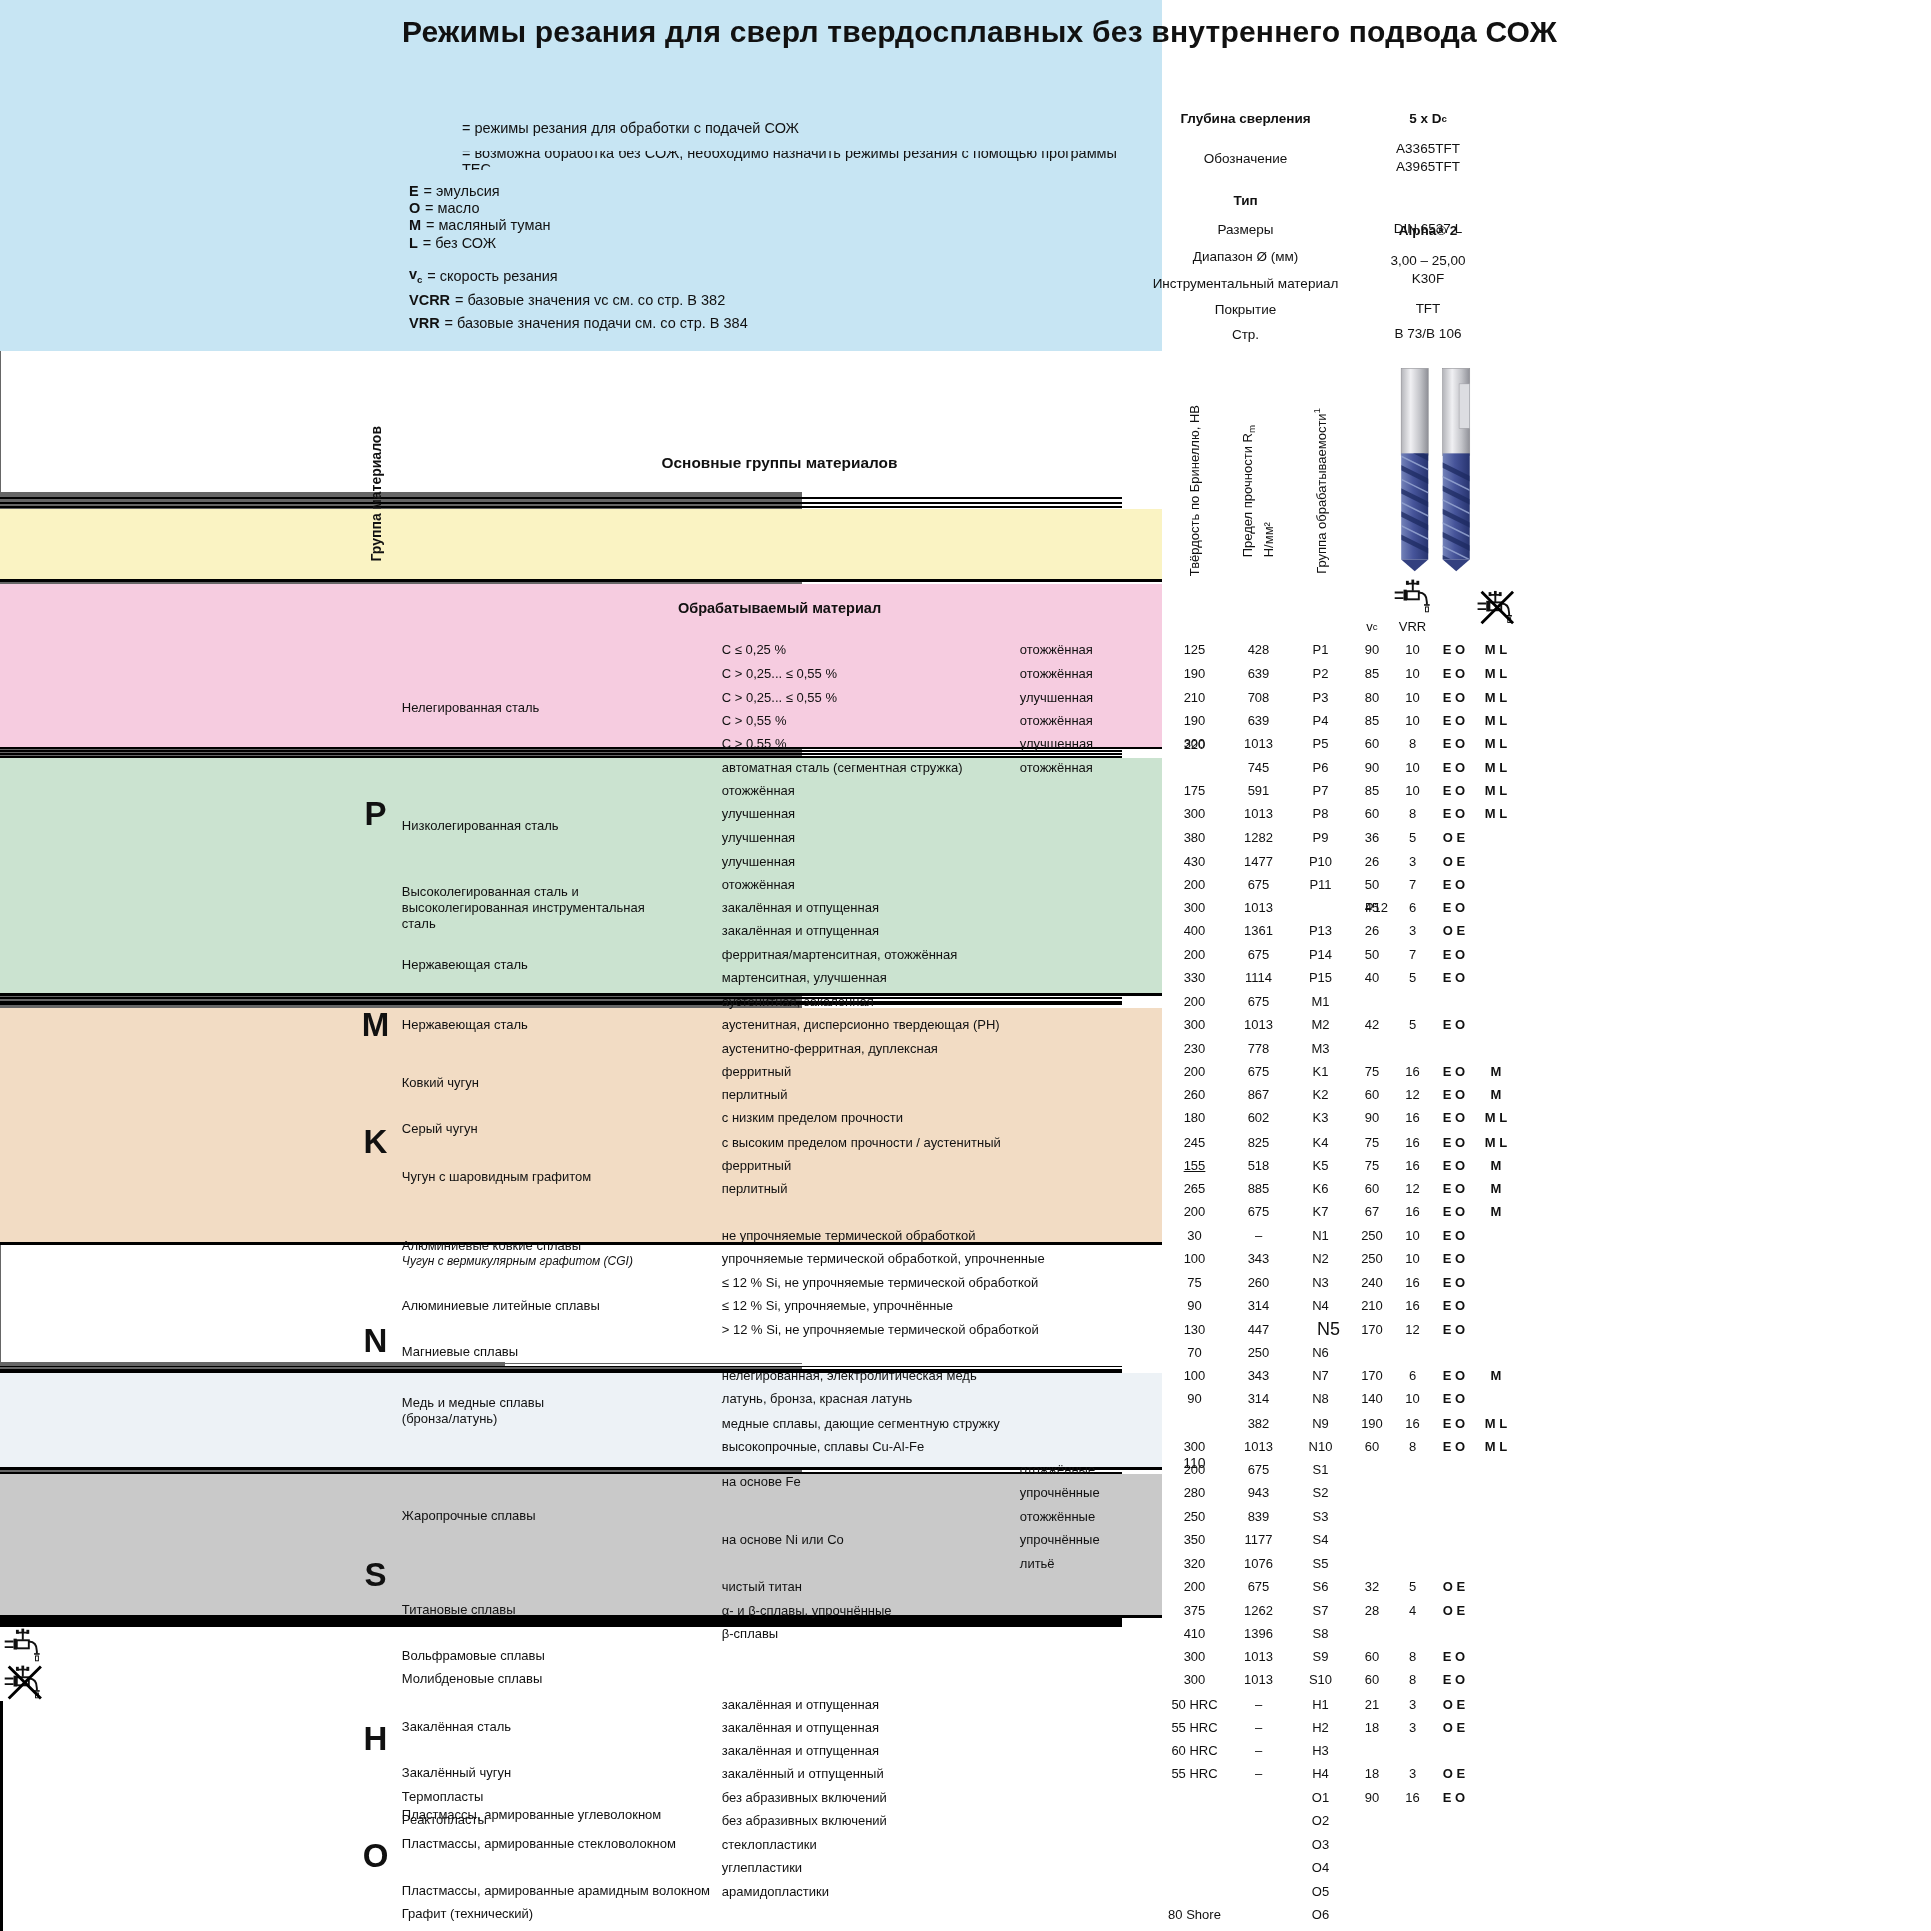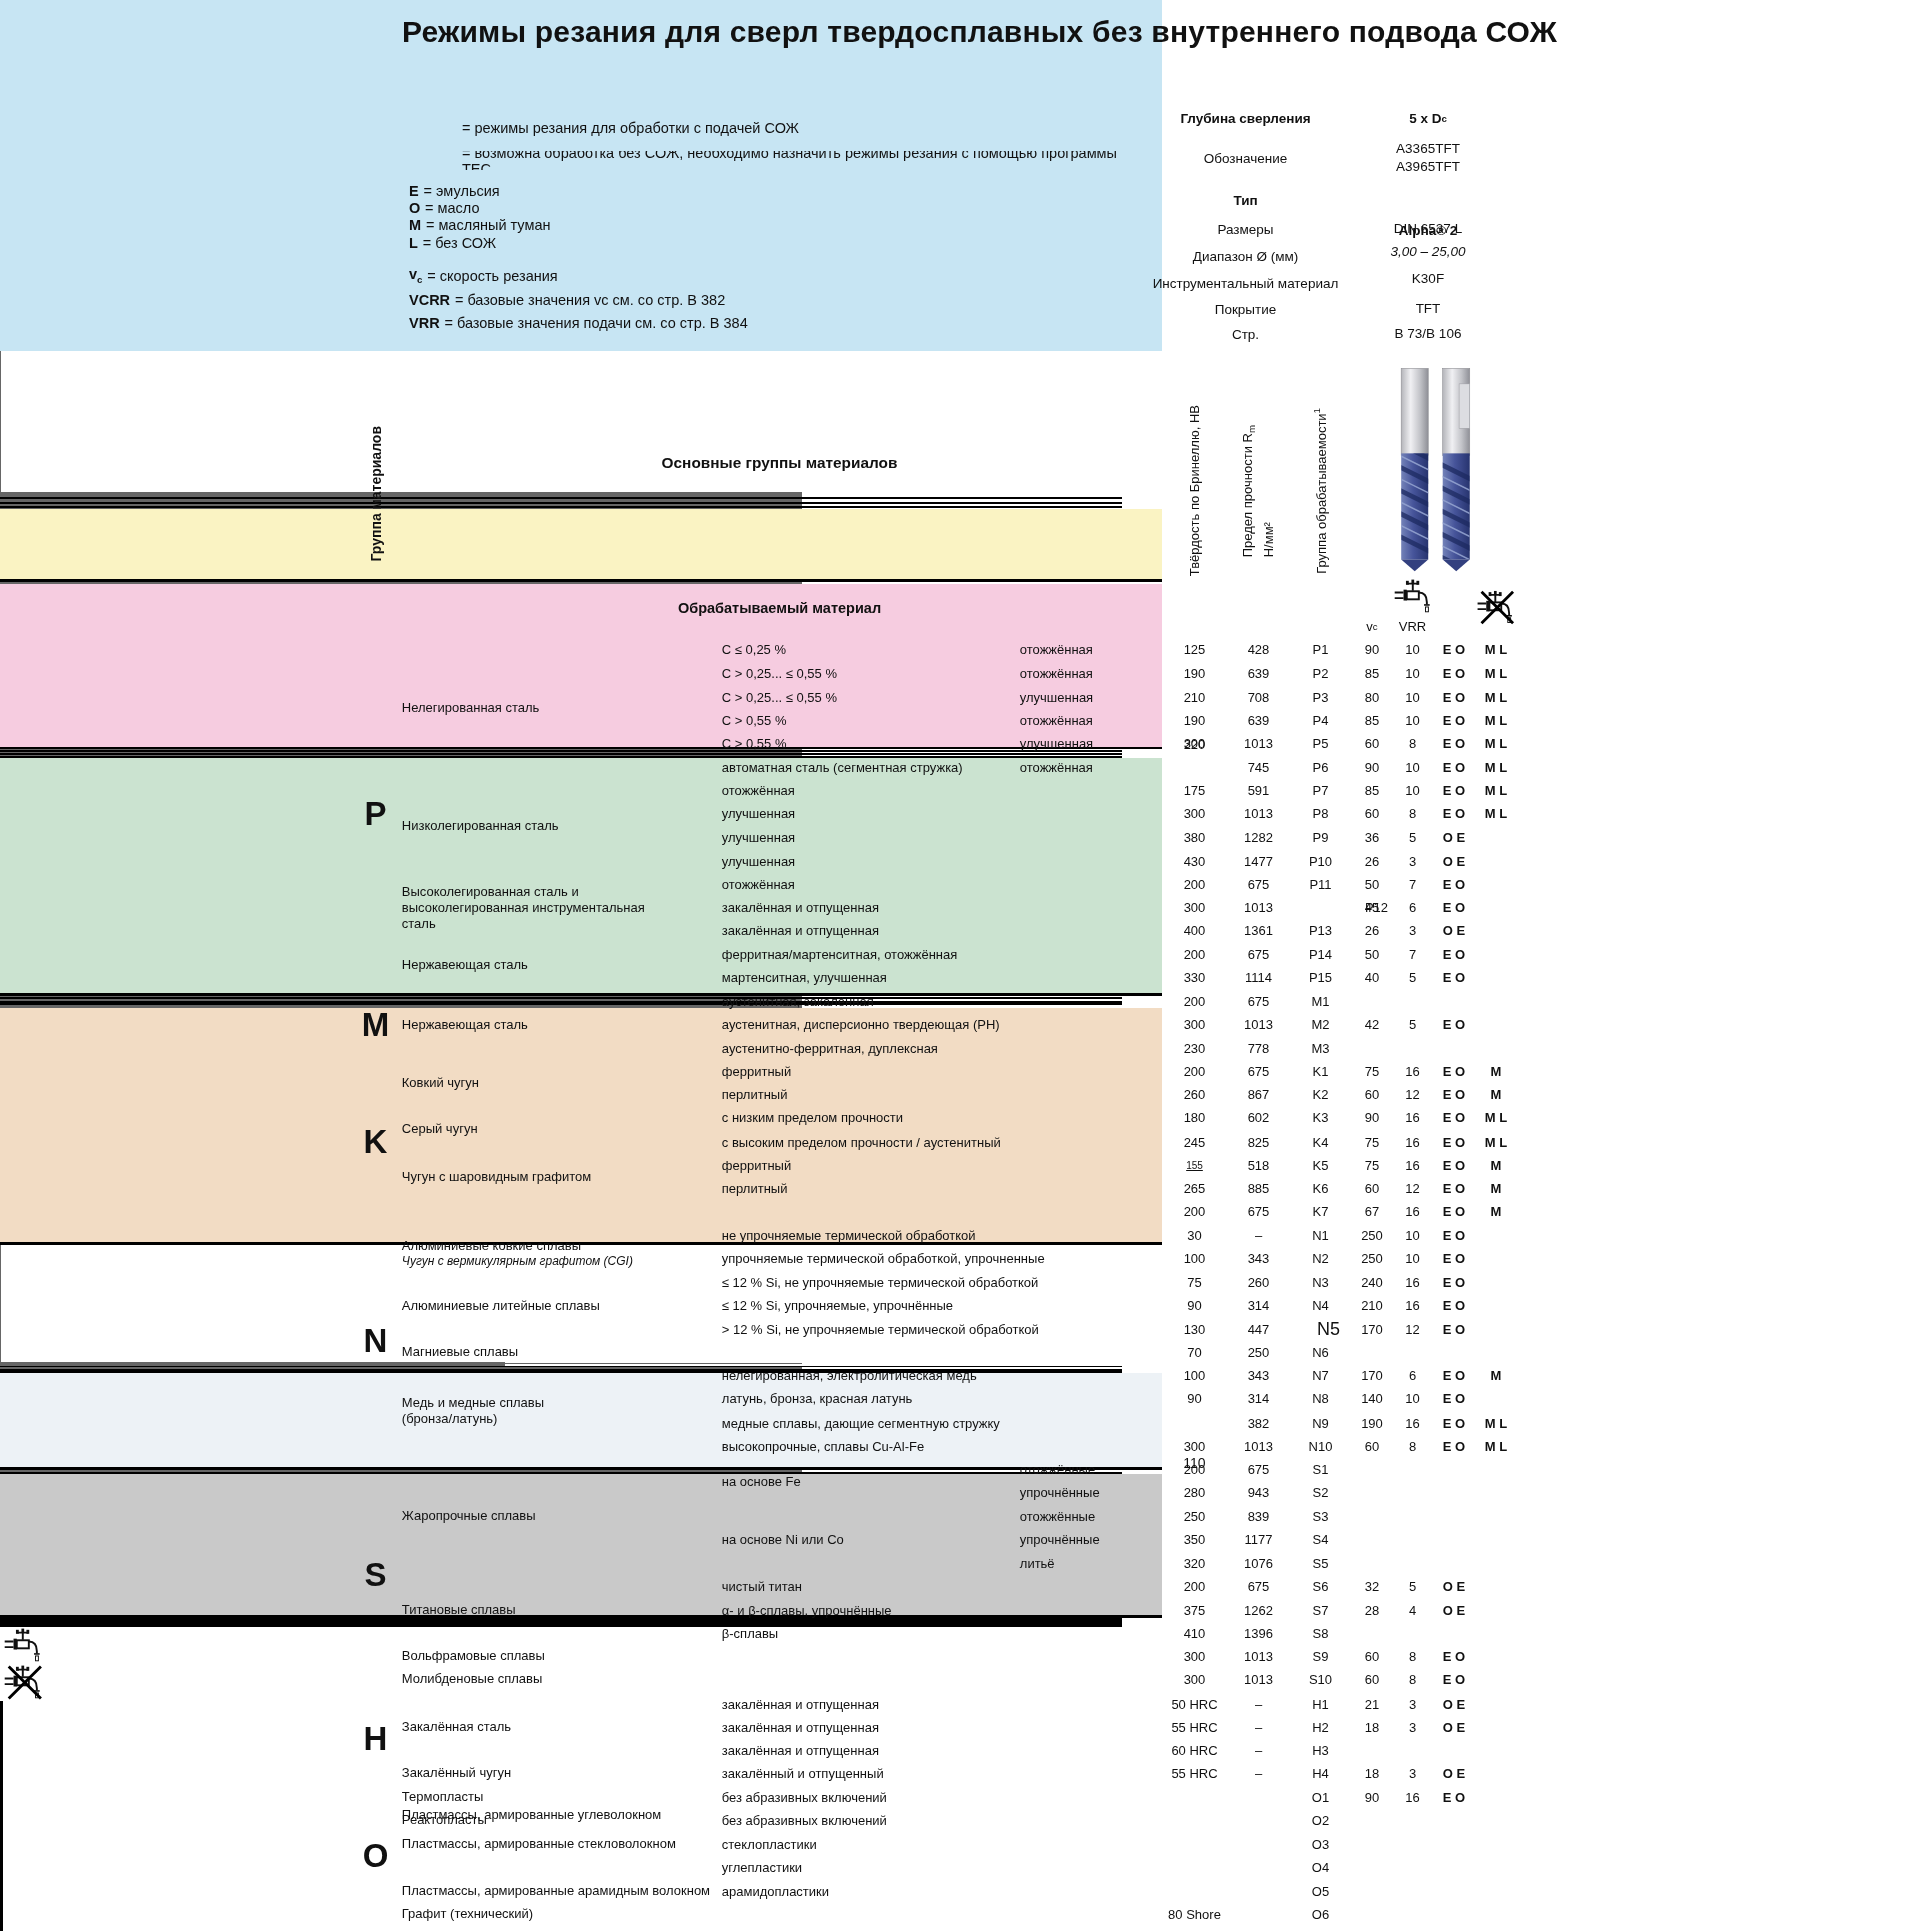--- a/index.html
+++ b/index.html
@@ -333,21 +333,21 @@
     <div class="cell cc" style="left: 1162px; top: 1130px; width: 65px; height: 24px; font-size: 13px; white-space: nowrap;">245</div>
     <div class="cell cc" style="left: 1227px; top: 1130px; width: 63px; height: 24px; font-size: 13px; white-space: nowrap;">825</div>
     <div class="cell cc" style="left: 1290px; top: 1130px; width: 61px; height: 24px; font-size: 13px; white-space: nowrap;">K4</div>
     <div class="cell cc" style="left: 1351px; top: 1130px; width: 42px; height: 24px; font-size: 13px; white-space: nowrap;">75</div>
     <div class="cell cc" style="left: 1392px; top: 1130px; width: 41px; height: 24px; font-size: 13px; white-space: nowrap;">16</div>
     <div class="cell cc" style="left: 1433px; top: 1130px; width: 42px; height: 24px; font-size: 13px; white-space: nowrap; font-weight: 700;">E O</div>
     <div class="cell cc" style="left: 1475px; top: 1130px; width: 42px; height: 24px; font-size: 13px; white-space: nowrap; font-weight: 700;">M L</div>
     <div style="left: 396px; top: 1153px; width: 1122px; height: 1.9px; background: rgb(0, 0, 0);"></div>
     <div class="cell" style="left: 396px; top: 1154px; width: 320px; height: 46px; font-size: 13px; padding: 0px 5.8px; white-space: pre-line; line-height: 1.25;">Чугун с шаровидным графитом</div>
     <div class="cell" style="left: 715px; top: 1154px; width: 447px; height: 23px; font-size: 13px; padding: 0px 6.8px; white-space: nowrap;">ферритный</div>
-    <div class="cell cc" style="left: 1162px; top: 1154px; width: 65px; height: 23px; font-size: 10px; white-space: nowrap; text-decoration: underline;">155</div>
+    <div class="cell cc" style="left: 1162px; top: 1154px; width: 65px; height: 23px; font-size: 13px; white-space: nowrap; text-decoration: underline;">155</div>
     <div class="cell cc" style="left: 1227px; top: 1154px; width: 63px; height: 23px; font-size: 13px; white-space: nowrap;">518</div>
     <div class="cell cc" style="left: 1290px; top: 1154px; width: 61px; height: 23px; font-size: 13px; white-space: nowrap;">K5</div>
     <div class="cell cc" style="left: 1351px; top: 1154px; width: 42px; height: 23px; font-size: 13px; white-space: nowrap;">75</div>
     <div class="cell cc" style="left: 1392px; top: 1154px; width: 41px; height: 23px; font-size: 13px; white-space: nowrap;">16</div>
     <div class="cell cc" style="left: 1433px; top: 1154px; width: 42px; height: 23px; font-size: 13px; white-space: nowrap; font-weight: 700;">E O</div>
     <div class="cell cc" style="left: 1475px; top: 1154px; width: 42px; height: 23px; font-size: 13px; white-space: nowrap; font-weight: 700;">M</div>
     <div style="left: 715px; top: 1176px; width: 802px; height: 1px; background: rgb(102, 102, 102);"></div>
     <div class="cell" style="left: 715px; top: 1177px; width: 447px; height: 23px; font-size: 13px; padding: 0px 6.8px; white-space: nowrap;">перлитный</div>
     <div class="cell cc" style="left: 1162px; top: 1177px; width: 65px; height: 23px; font-size: 13px; white-space: nowrap;">265</div>
     <div class="cell cc" style="left: 1227px; top: 1177px; width: 63px; height: 23px; font-size: 13px; white-space: nowrap;">885</div>
@@ -739,21 +739,21 @@
     </div>
     <div class="cell cc" style="left: 1151px; top: 185px; width: 189px; height: 31px; font-size: 13.5px; white-space: nowrap; font-weight: 700;">Тип</div>
     <div class="cell cc" style="left: 1340px; top: 185px; width: 176px; height: 31px; font-size: 13.5px; font-weight: 700; flex-direction: column; justify-content: center; line-height: 18.3px; margin-top: 31px;">
       <div>Alpha® 2</div>
     </div>
     <div class="cell cc" style="left: 1151px; top: 216px; width: 189px; height: 27px; font-size: 13.5px; white-space: nowrap;">Размеры</div>
     <div class="cell cc" style="left: 1340px; top: 216px; width: 176px; height: 27px; font-size: 13.5px; flex-direction: column; justify-content: center; line-height: 18.3px;">
       <div>DIN 6537 L</div>
     </div>
     <div class="cell cc" style="left: 1151px; top: 243px; width: 189px; height: 27px; font-size: 13.5px; white-space: nowrap;">Диапазон Ø (мм)</div>
-    <div class="cell cc" style="left: 1340px; top: 243px; width: 176px; height: 27px; font-size: 13.5px; flex-direction: column; justify-content: flex-start; line-height: 18.3px; font-style: italic;">
+    <div class="cell cc" style="left: 1340px; top: 243px; width: 176px; height: 27px; font-size: 13.5px; flex-direction: column; justify-content: flex-end; line-height: 18.3px;">
       <div>3,00 – 25,00</div>
     </div>
     <div class="cell cc" style="left: 1151px; top: 270px; width: 189px; height: 27px; font-size: 13.5px; white-space: nowrap;">Инструментальный материал</div>
     <div class="cell cc" style="left: 1340px; top: 270px; width: 176px; height: 27px; font-size: 13.5px; flex-direction: column; justify-content: flex-start; line-height: 18.3px;">
       <div>K30F</div>
     </div>
     <div class="cell cc" style="left: 1151px; top: 297px; width: 189px; height: 25px; font-size: 13.5px; white-space: nowrap;">Покрытие</div>
     <div class="cell cc" style="left: 1340px; top: 297px; width: 176px; height: 25px; font-size: 13.5px; flex-direction: column; justify-content: center; line-height: 18.3px;">
       <div>TFT</div>
     </div>

